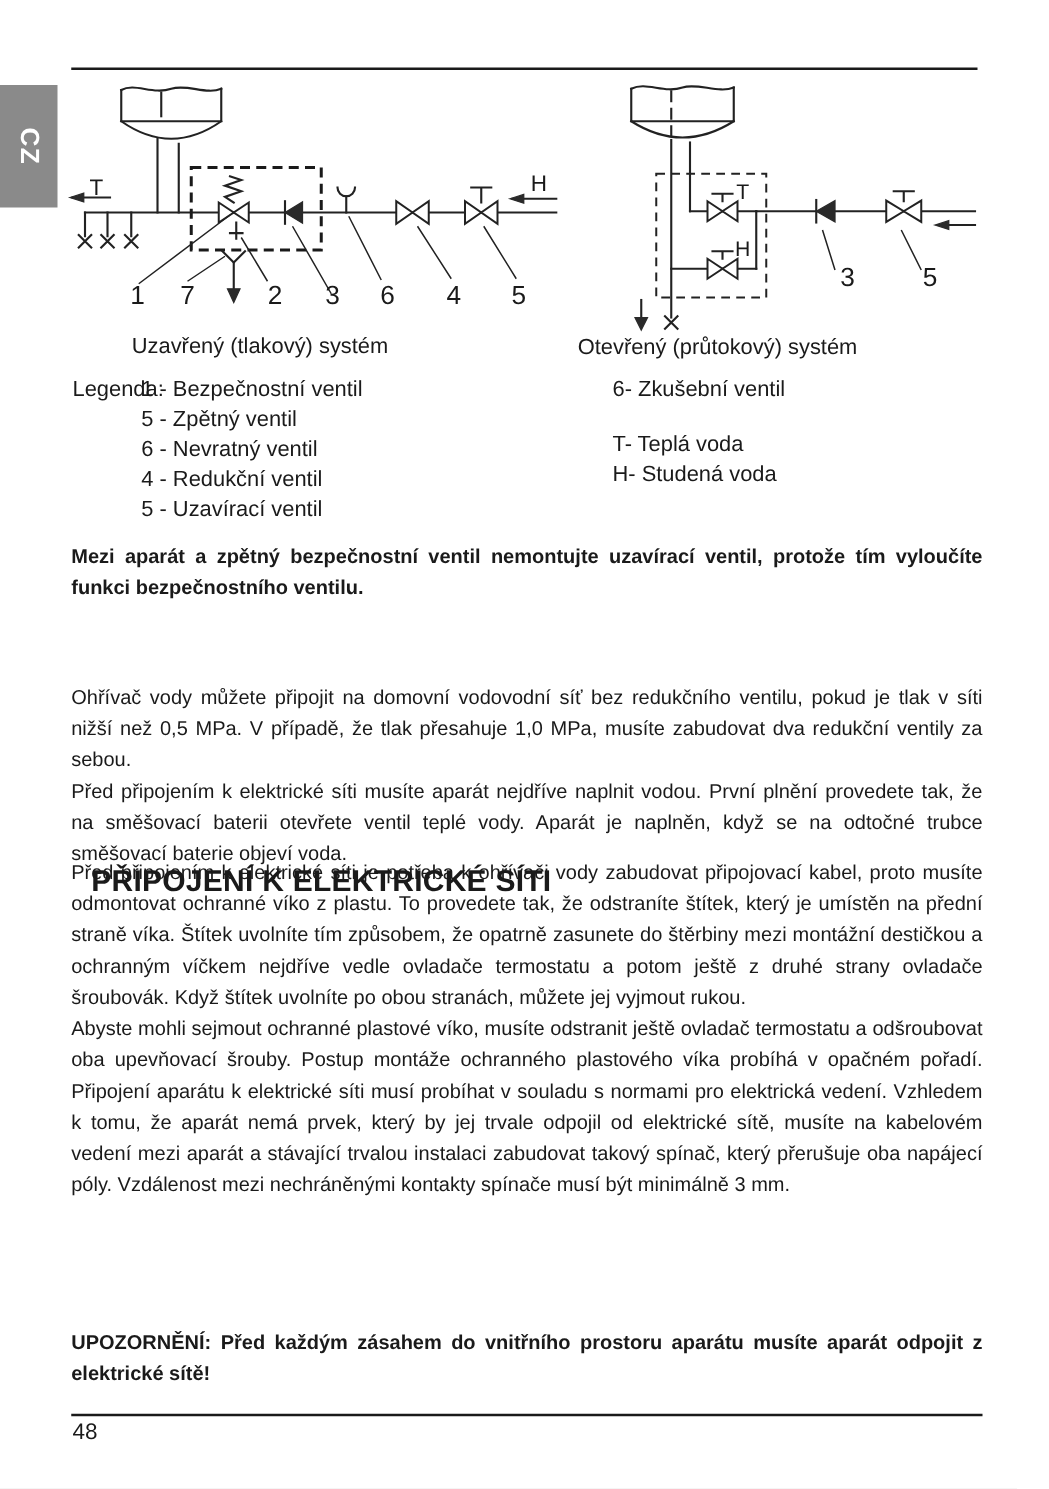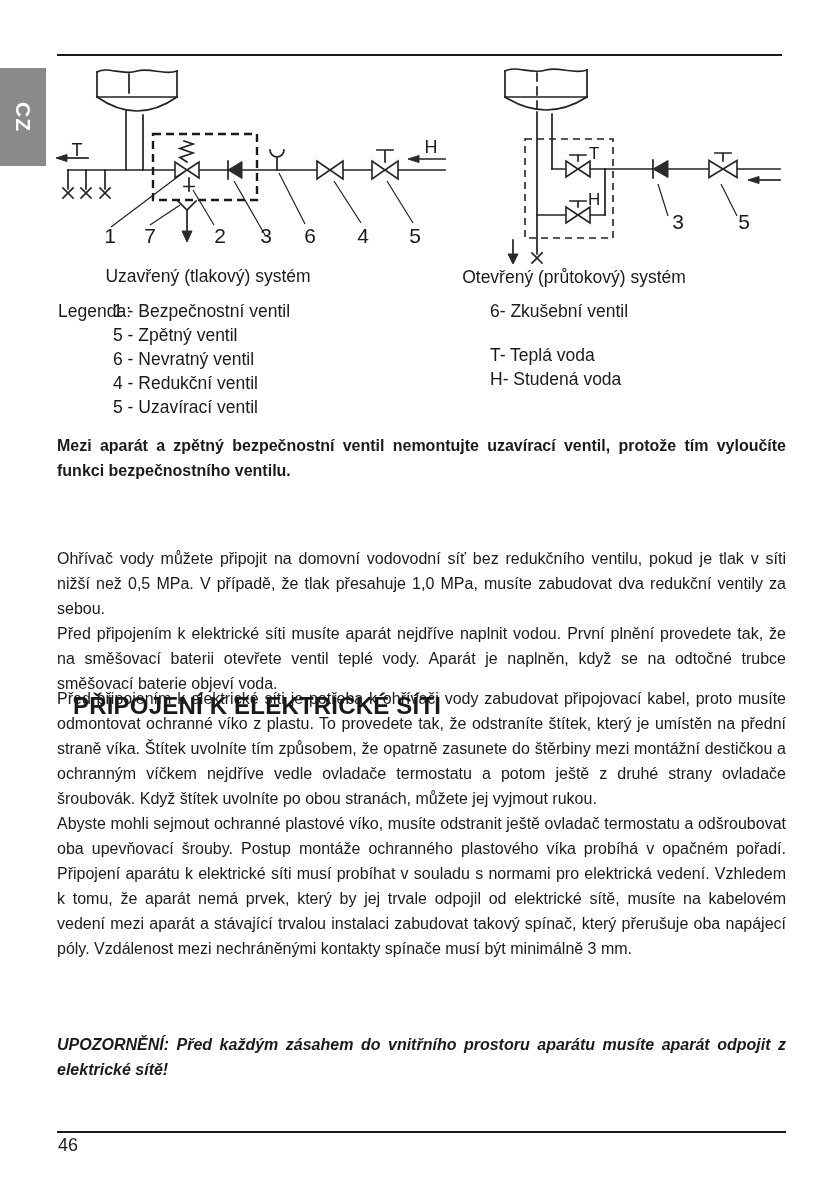--- a/index.html
+++ b/index.html
@@ -38,21 +38,21 @@
   .para{
     position:absolute;left:57px;width:729px;margin:0;
     font-size:16px;line-height:25px;text-align:justify;
   }
   .para p{margin:0;}
   .bold{font-weight:bold;}
   #block-warning-mount{top:433px;}
   #block-paras-water{top:506px;margin-top:40px;}
   #heading-electrical{position:absolute;left:57px;top:676px;margin:16px;font-size:24px;font-weight:bold;letter-spacing:0.2px;}
   #block-paras-electrical{top:686px;}
-  #block-warning-disconnect{top:1032px;font-style:italic;}
+  #block-warning-disconnect{top:1062px;}
 </style>
 </head>
 <body>
 
 <div class="page">
 
   <div class="top-rule"></div>
 
   <div class="cz-tab">
     <span>CZ</span>
@@ -230,15 +230,15 @@
   <h1 id="heading-electrical">PŘIPOJENÍ K ELEKTRICKÉ SÍTI</h1>
 
   <div class="para" id="block-paras-electrical">
     <p>Před připojením k elektrické síti je potřeba k ohřívači vody zabudovat připojovací kabel, proto musíte odmontovat ochranné víko z plastu. To provedete tak, že odstraníte štítek, který je umístěn na přední straně víka. Štítek uvolníte tím způsobem, že opatrně zasunete do štěrbiny mezi montážní destičkou a ochranným víčkem nejdříve vedle ovladače termostatu a potom ještě z druhé strany ovladače šroubovák. Když štítek uvolníte po obou stranách, můžete jej vyjmout rukou.</p>
     <p>Abyste mohli sejmout ochranné plastové víko, musíte odstranit ještě ovladač termostatu a odšroubovat oba upevňovací šrouby. Postup montáže ochranného plastového víka probíhá v opačném pořadí. Připojení aparátu k elektrické síti musí probíhat v souladu s normami pro elektrická vedení. Vzhledem k tomu, že aparát nemá prvek, který by jej trvale odpojil od elektrické sítě, musíte na kabelovém vedení mezi aparát a stávající trvalou instalaci zabudovat takový spínač, který přerušuje oba napájecí póly. Vzdálenost mezi nechráněnými kontakty spínače musí být minimálně 3 mm.</p>
   </div>
 
   <p class="para bold" id="block-warning-disconnect">UPOZORNĚNÍ: Před každým zásahem do vnitřního prostoru aparátu musíte aparát odpojit z elektrické sítě!</p>
 
   <div class="bottom-rule"></div>
-  <div class="page-number">46</div>
+  <div class="page-number">48</div>
 
 </div>
 
 </body></html>

